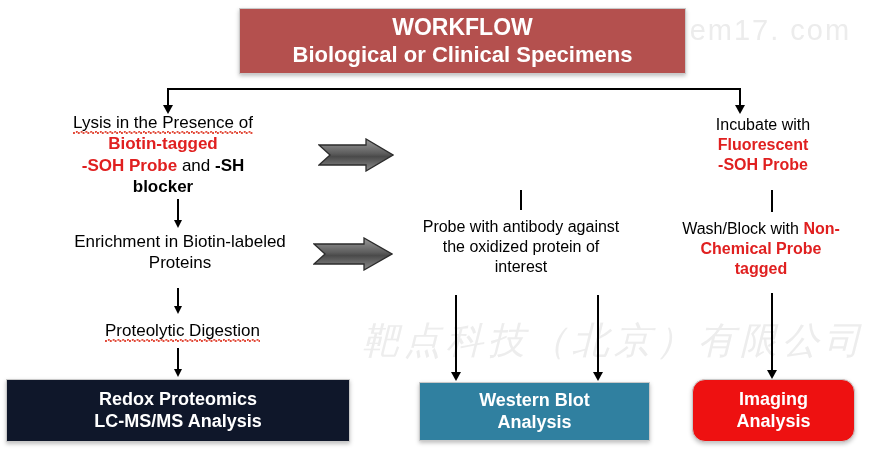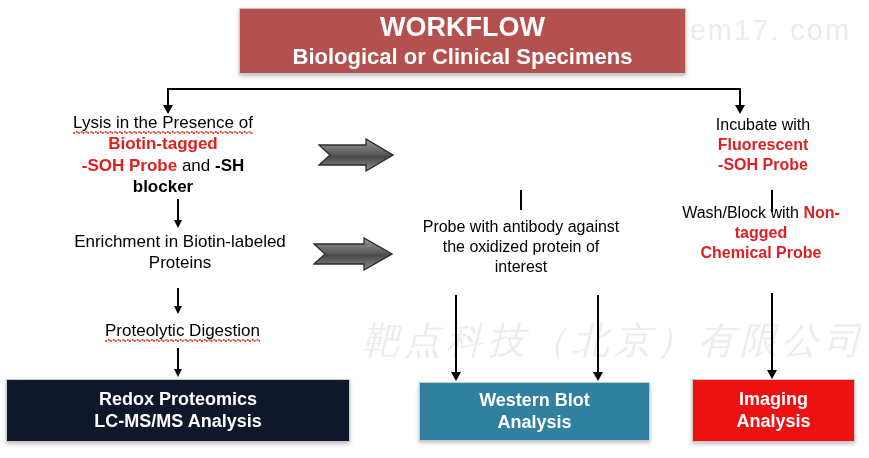--- a/index.html
+++ b/index.html
@@ -18,26 +18,26 @@
          font-family:"DejaVu Sans","Liberation Sans",sans-serif;font-style:italic;}
 
   
   .box{position:absolute;box-sizing:border-box;display:flex;align-items:center;
        justify-content:center;text-align:center;color:#ffffff;font-weight:bold;
        line-height:1.18;border:1px solid #c9c9c9;
        box-shadow:0 2px 4px rgba(0,0,0,.25);}
   .box .inner{padding:0 6px;}
 
   #header-box{left:239px;top:8px;width:447px;height:66px;background:#b4504e;font-size:22px;}
-  #header-box .line1{font-size:27px;}
+  #header-box .line1{font-size:23px;}
   #header-box .line2{font-size:22px;}
 
   #box-redox{left:6px;top:379px;width:344px;height:63px;background:#0f172a;font-size:18px;}
   #box-wb{left:419px;top:382px;width:231px;height:59px;background:#3080a0;font-size:18px;}
-  #box-img{left:692px;top:379px;width:163px;height:63px;background:#ee1111;font-size:18px;}
+  #box-img{left:692px;top:379px;width:163px;height:63px;background:#ee1111;font-size:18px;border-radius:13px;}
 
   
   .tblock{position:absolute;text-align:center;color:#000;line-height:1.26;}
   .tblock .r{color:#e02020;font-weight:bold;}
   .tblock .b{color:#000;font-weight:bold;}
   .sp{ text-decoration:none;
        background-image:
          radial-gradient(circle at 1.2px 2.2px,#e24b3a 1.1px,transparent 1.2px),
          radial-gradient(circle at 3.6px .6px,#e24b3a 1.1px,transparent 1.2px);
        background-size:4.8px 3px;
@@ -46,21 +46,21 @@
        padding-bottom:2px;}
 
   #t-lysis{left:38px;top:112px;width:250px;font-size:17px;}
   #t-enrich{left:45px;top:231px;width:270px;font-size:17px;}
   #t-prot{left:60px;top:320px;width:245px;font-size:17px;}
 
   #t-ip{left:389px;top:118px;width:262px;font-size:16px;}
   #t-probe{left:392px;top:217px;width:258px;font-size:16px;}
 
   #t-incub{left:667px;top:115px;width:192px;font-size:16px;}
-  #t-wash{left:660px;top:203px;width:202px;font-size:16px;}
+  #t-wash{left:660px;top:219px;width:202px;font-size:16px;}
 
   
   .ln{position:absolute;background:#000;}
   .vline{width:2px;}
   .hline{height:2px;}
   .arrowhead{position:absolute;width:0;height:0;
      border-left:5.5px solid transparent;border-right:5.5px solid transparent;
      border-top:9px solid #000;}
   .arrowhead.thin{border-left-width:4.5px;border-right-width:4.5px;border-top-width:8px;}
 
@@ -172,22 +172,22 @@
   <div class="tblock" id="t-incub">
     <div>Incubate with</div>
     <div><span class="r">Fluorescent</span></div>
     <div><span class="r">-SOH Probe</span></div>
   </div>
 
   <div class="ln vline" style="left:771px;top:190px;height:22px;"></div>
 
   <div class="tblock" id="t-wash">
     <div class="nowrap"><span>Wash/Block with </span><span class="r">Non-</span></div>
+    <div><span class="r">Chemical Probe</span></div>
     <div><span class="r">tagged</span></div>
-    <div><span class="r">Chemical Probe</span></div>
   </div>
 
   <div class="ln vline" style="left:771px;top:293px;height:80px;"></div>
   <div class="arrowhead" style="left:766.5px;top:370px;"></div>
 
   <div class="box" id="box-img">
     <div class="inner">
       <div>Imaging</div>
       <div>Analysis</div>
     </div>

